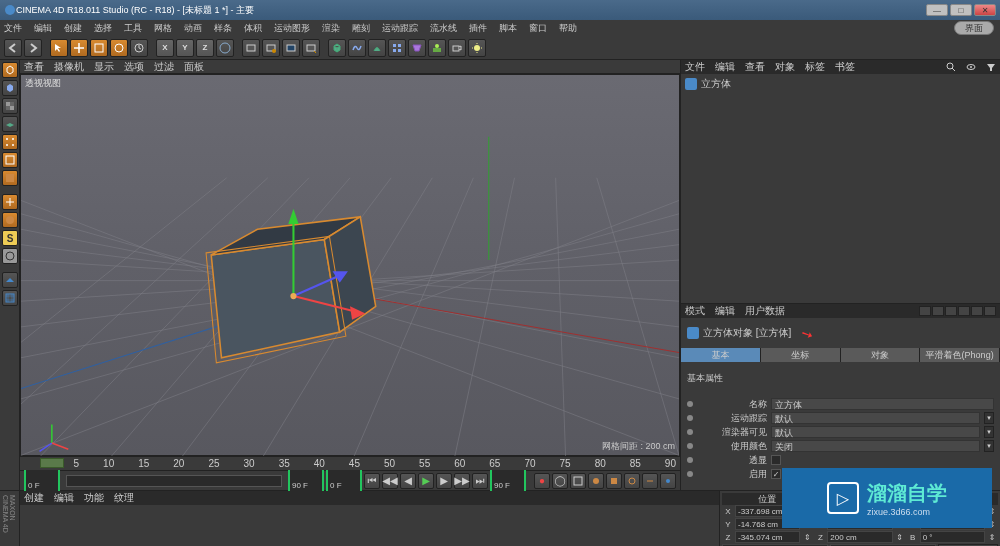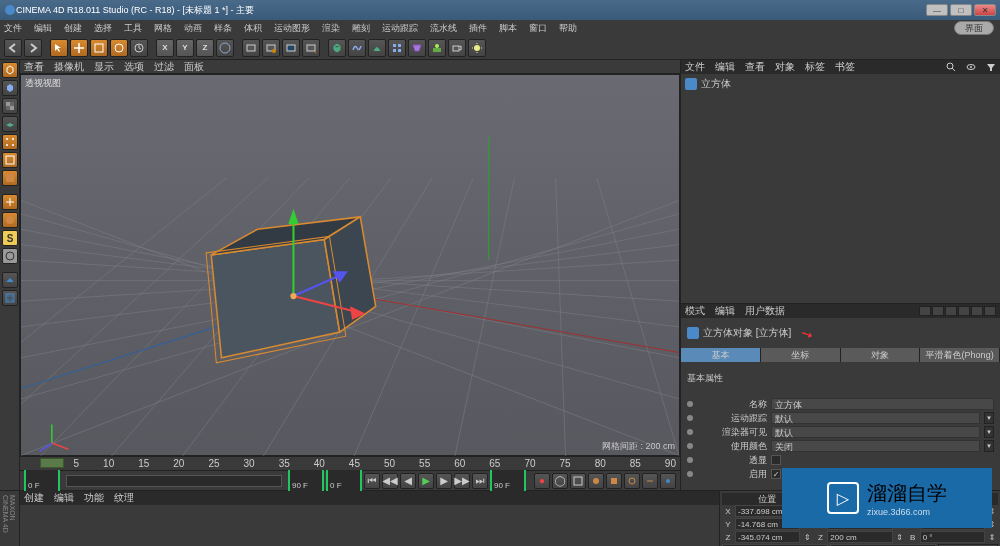--- a/index.html
+++ b/index.html
@@ -63,21 +63,21 @@
 .coord-tabs { height: 12px; display: flex; gap: 2px; }
 .coord-tab { flex: 1; background: #2a2a2a; display: flex; align-items: center; justify-content: center; font-size: 9px; }
 .coord-grid { display: grid; grid-template-columns: 12px 1fr 12px 12px 1fr 12px 12px 1fr 12px; gap: 1px; }
 .coord-cell { height: 12px; background: #2a2a2a; border: 1px solid #444; font-size: 8px; display: flex; align-items: center; padding: 0 2px; }
 .coord-lbl { background: #3a3a3a; justify-content: center; border: none; }
 .coord-btn-row { display: flex; gap: 2px; margin-top: 1px; }
 .coord-dd { flex: 1; height: 12px; background: #2a2a2a; border: 1px solid #444; font-size: 8px; display: flex; align-items: center; padding: 0 2px; }
 .coord-apply { width: 60px; height: 12px; background: #444; border: 1px solid #222; font-size: 8px; display: flex; align-items: center; justify-content: center; }
 .watermark { position: absolute; right: 8px; bottom: 18px; width: 210px; height: 60px; background: #1a6aa8; display: flex; align-items: center; justify-content: center; gap: 8px; }
 .watermark-logo { width: 32px; height: 32px; border: 2px solid #fff; border-radius: 4px; display: flex; align-items: center; justify-content: center; color: #fff; font-size: 16px; }
-.watermark-text { color: #000000; font-size: 20px; font-weight: normal; }
+.watermark-text { color: #5eead4; font-size: 20px; font-weight: bold; }
 .watermark-sub { color: #cde; font-size: 9px; }
 .scene { position: absolute; inset: 0; }
 .layout-btn { width: 40px; height: 14px; background: #aaa; border: 1px solid #777; border-radius: 7px; font-size: 8px; color: #333; display: flex; align-items: center; justify-content: center; margin-right: 2px; }
 </style>
 </head>
 <body>
 
 <div class="titlebar">
   <svg width="12" height="12" viewBox="0 0 12 12">
       <circle cx="6" cy="6" r="5" fill="#4a8ac8"></circle>

